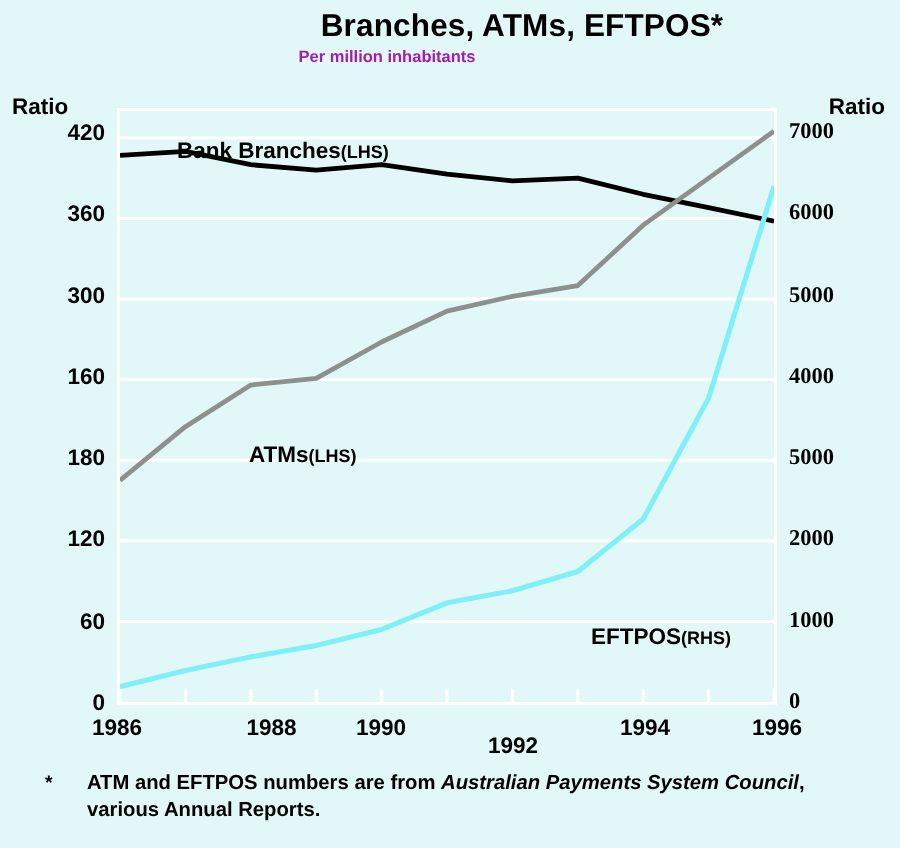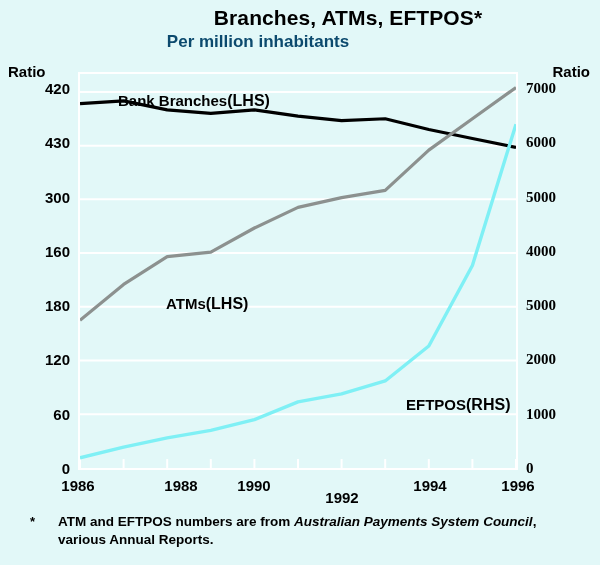--- a/index.html
+++ b/index.html
@@ -32,23 +32,23 @@
     font-weight: bold;
     color: #000;
     letter-spacing: 0.1px;
     margin-left: 48px;
   }
   .title-sub {
     position: absolute;
     left: 0; top: 32px;
     width: 516px;
     text-align: center;
-    font-size: 17px;
-    font-weight: bold;
-    color: #0c4a6e;
+    font-size: 11px;
+    font-weight: bold;
+    color: #a21caf;
   }
 
   
   .unit-left {
     position: absolute;
     left: 8px; top: 63px;
     font-size: 15px;
     font-weight: bold;
     color: #000;
   }
@@ -95,21 +95,21 @@
 
   
   .series-label {
     position: absolute;
     font-size: 15px;
     font-weight: bold;
     color: #000;
     white-space: nowrap;
   }
   .series-label .side {
-    font-size: 16px;
+    font-size: 12px;
     font-weight: bold;
   }
 
   
   .footnote {
     position: absolute;
     left: 30px;
     top: 513px;
     width: 545px;
     font-size: 13.5px;
@@ -171,21 +171,21 @@
     </svg>
   </div>
 
   <div id="left-ticks">
       <div class="tick tick-left" style="top: 460px;">0</div>
       <div class="tick tick-left" style="top: 405.727px;">60</div>
       <div class="tick tick-left" style="top: 351.455px;">120</div>
       <div class="tick tick-left" style="top: 297.182px;">180</div>
       <div class="tick tick-left" style="top: 242.909px;">160</div>
       <div class="tick tick-left" style="top: 188.636px;">300</div>
-      <div class="tick tick-left" style="top: 134.364px;">430</div>
+      <div class="tick tick-left" style="top: 134.364px;">360</div>
       <div class="tick tick-left" style="top: 80.0909px;">420</div>
     </div>
   <div id="right-ticks">
       <div class="tick tick-right" style="top: 460px;">0</div>
       <div class="tick tick-right" style="top: 405.725px;">1000</div>
       <div class="tick tick-right" style="top: 351.45px;">2000</div>
       <div class="tick tick-right" style="top: 297.174px;">5000</div>
       <div class="tick tick-right" style="top: 242.899px;">4000</div>
       <div class="tick tick-right" style="top: 188.624px;">5000</div>
       <div class="tick tick-right" style="top: 134.349px;">6000</div>
@@ -201,21 +201,21 @@
     </div>
 
   <div class="series-label" style="left:118px; top:92px;">
     <span>Bank Branches</span><span class="side">(LHS)</span>
   </div>
 
   <div class="series-label" style="left:146px; top:295px;margin-left:20px;">
     <span>ATMs</span><span class="side">(LHS)</span>
   </div>
 
-  <div class="series-label" style="left:394px; top:396px;margin-left:12px;">
+  <div class="series-label" style="left:394px; top:416px;">
     <span>EFTPOS</span><span class="side">(RHS)</span>
   </div>
 
   <div class="footnote">
     <span class="star">*</span>
     <span class="fn-text"><span>ATM and EFTPOS numbers are from </span><i>Australian Payments System Council</i><span>, various Annual Reports.</span></span>
   </div>
 
 </div>
 

